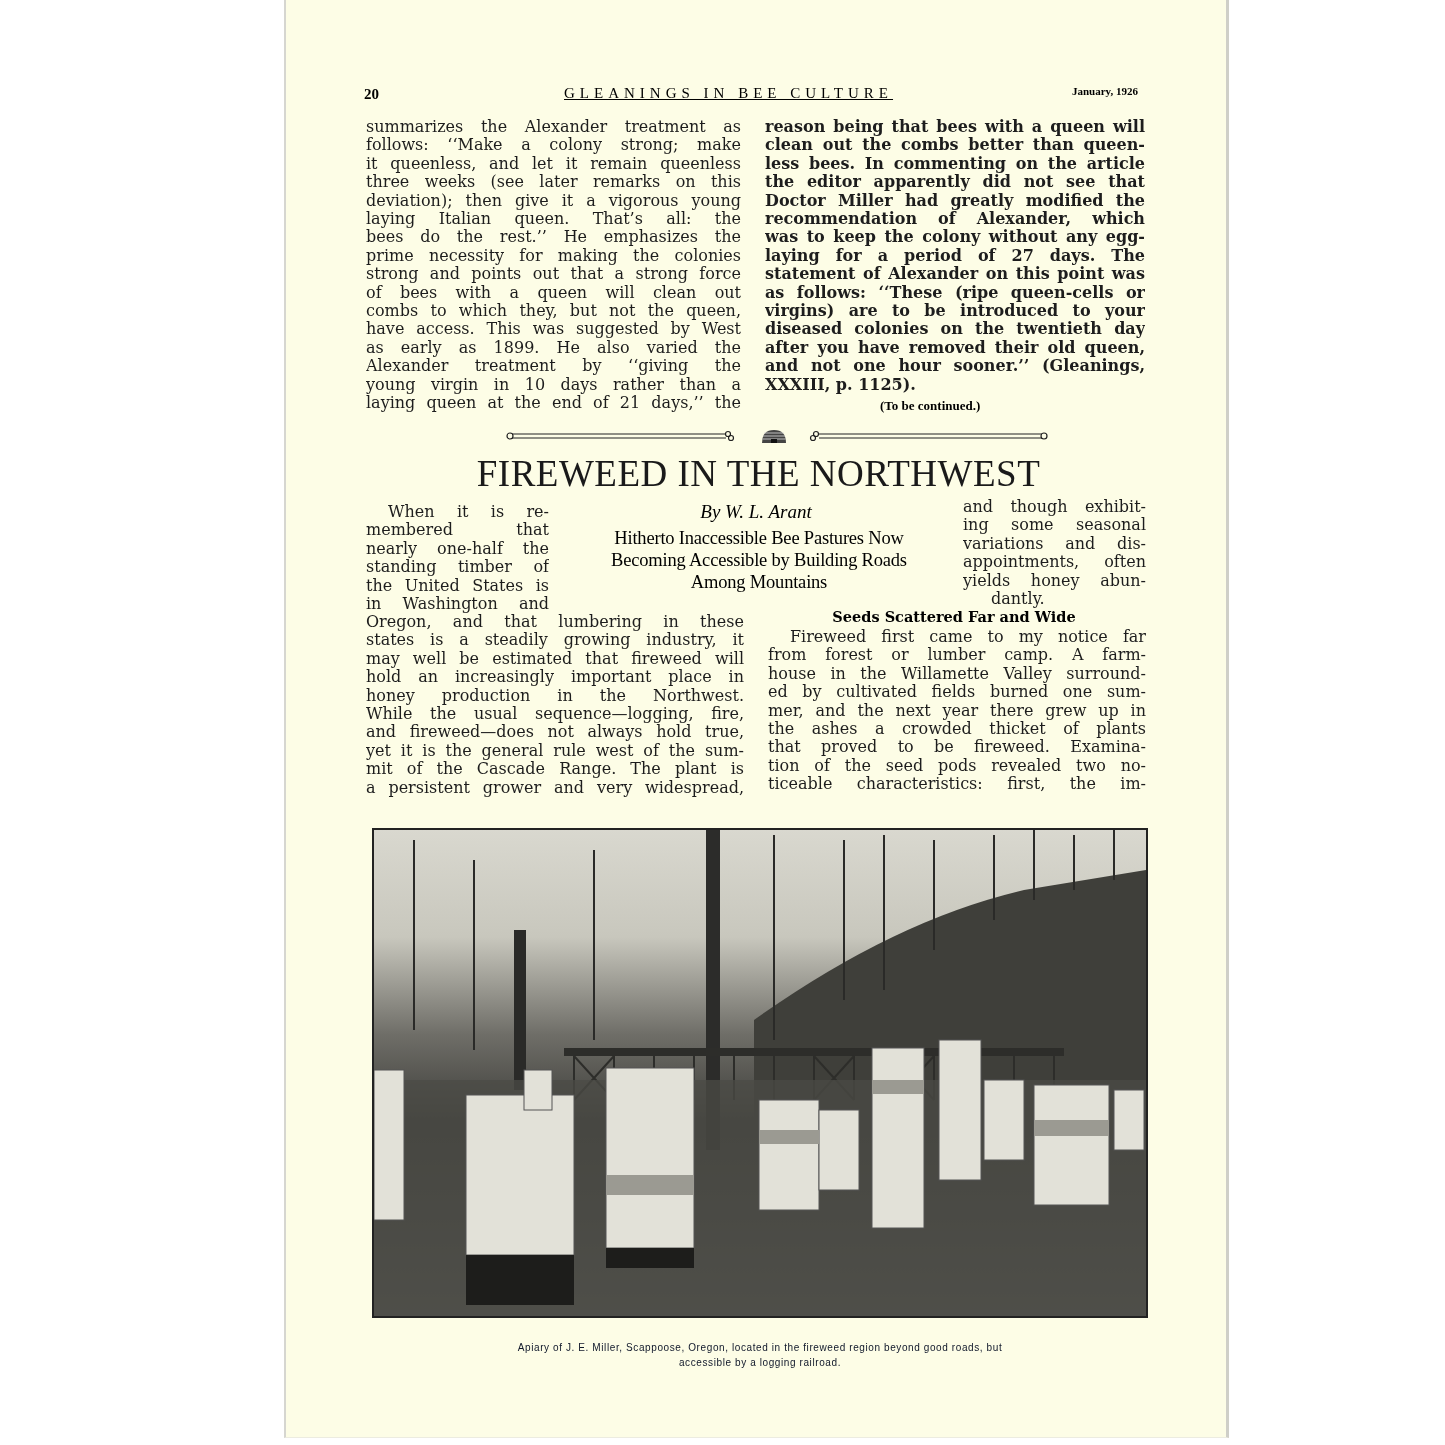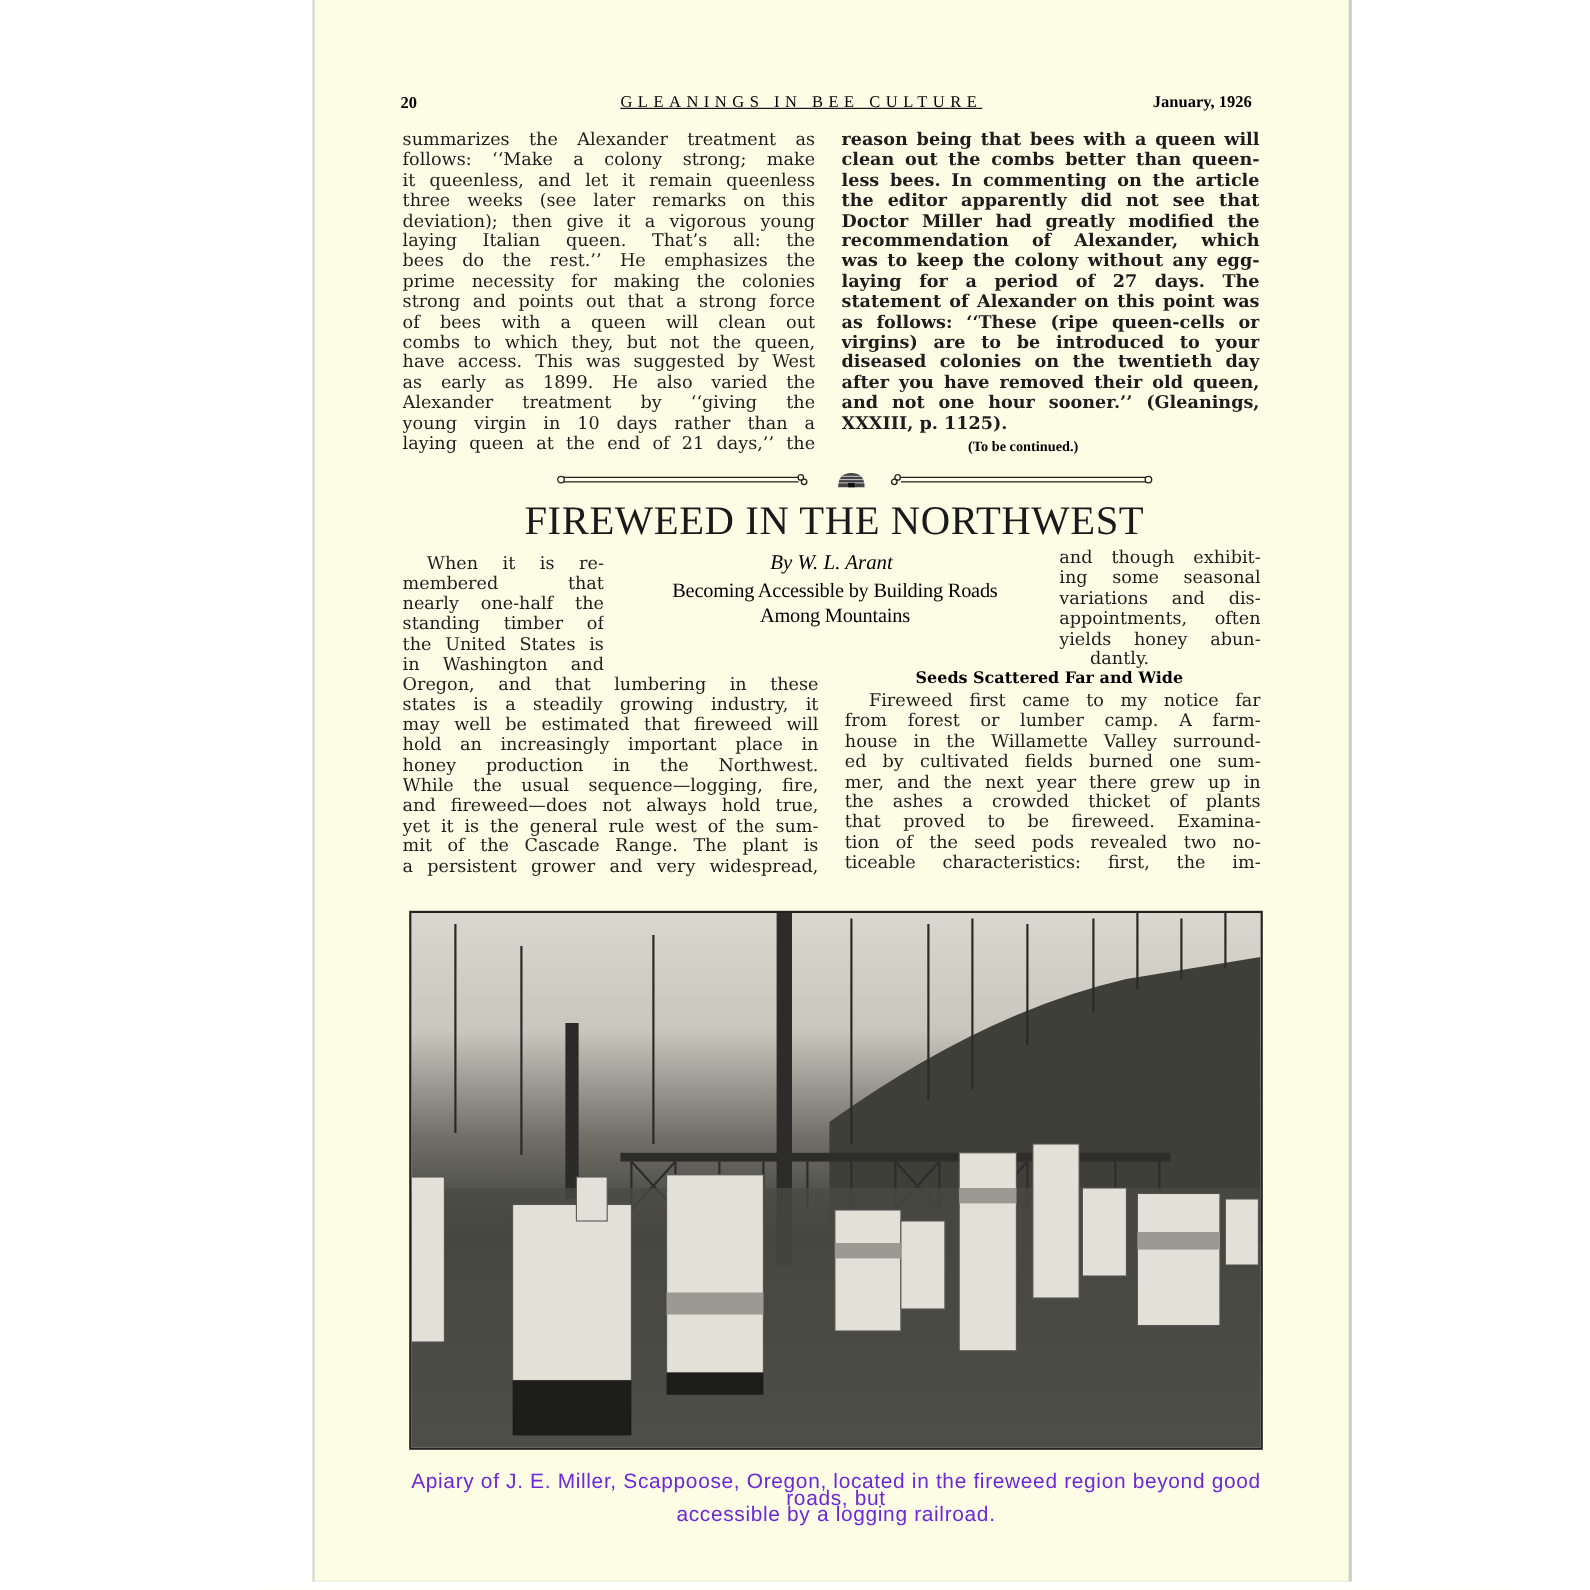--- a/index.html
+++ b/index.html
@@ -7,36 +7,36 @@
   .page {
     position:absolute; left:248px; top:0; width:945px; height:1438px;
     background:#fdfde6;
     border-left:2px solid #d6d6d0; border-right:3px solid #cfcfc8; border-bottom:1px solid #ecece0;
     box-sizing:border-box;
     margin-left:36px;
   }
   .header { position:absolute; top:86px; left:78px; right:88px; height:22px; }
   .header .pnum { position:absolute; left:0; top:0; font-family:"Liberation Serif",serif; font-weight:bold; font-size:15px; }
   .header .pub { position:absolute; left:200px; top:-1px; font-family:"Liberation Serif",serif; font-size:15px; letter-spacing:5px;text-decoration:underline; }
-  .header .date { position:absolute; right:0; top:-1px; font-family:"Liberation Serif",serif; font-weight:bold; font-size:15px; }
+  .header .date { position:absolute; right:0; top:-1px; font-family:"Liberation Serif",serif; font-weight:bold; font-size:11px; }
 
   .col { position:absolute; font-family:"DejaVu Serif",serif; font-size:16px; line-height:18.4px; color:#1d1d1d; text-align:justify; }
   .col .line { display:block; text-align:justify; text-align-last:justify; white-space:nowrap; overflow:hidden; }
   .col .line.last { text-align-last:left; }
   .contd { font-family:"Liberation Serif",serif; font-weight:bold; font-size:13px; position:absolute; left:594px; top:398px; }
 
   .divider { position:absolute; top:428px; left:218px; width:546px; height:16px; }
   .title { position:absolute; top:452px; left:0; width:945px; text-align:center; font-family:"Liberation Serif",serif; font-size:37px; letter-spacing:0.5px; color:#1a1a1a; }
   .byline { position:absolute; top:501px; left:260px; width:420px; text-align:center; font-family:Liberation Serif, serif; font-style:italic; font-size:19px; }
   .deck { position:absolute; top:527px; left:268px; width:410px; text-align:center; font-family:"Liberation Serif",serif; font-size:18.5px; line-height:22px; letter-spacing:-0.2px; }
   .subhead { position:absolute; top:608px; left:468px; width:400px; text-align:center; font-family:"DejaVu Serif",serif; font-weight:bold; font-size:14.5px; }
 
   .photo { position:absolute; left:86px; top:828px; width:776px; height:490px; border:2px solid #222; box-sizing:border-box; overflow:hidden;
     background:linear-gradient(180deg,#d9d8cf 0%,#c8c7bd 22%,#6f6e68 42%,#3d3d39 60%,#4a4a45 80%,#5a5a54 100%); }
-  .caption { position:absolute; top:1340px; left:86px; width:776px; font-family:"Liberation Sans",sans-serif; font-size:19px; line-height:15px; color:#6d28d9; text-align:center; letter-spacing:0.6px; }
+  .caption { position:absolute; top:1340px; left:86px; width:776px; font-family:"Liberation Sans",sans-serif; font-size:10px; line-height:15px; color:#0f172a; text-align:center; letter-spacing:0.6px; }
 </style>
 </head>
 <body>
 
 <div class="page">
 
   <div class="header">
     <span class="pnum">20</span>
     <span class="pub">GLEANINGS IN BEE CULTURE</span>
     <span class="date">January, 1926</span>
@@ -95,20 +95,21 @@
     <g>
       <path d="M258 15 Q258 2 270 2 Q282 2 282 15 Z" fill="#444"></path>
       <path d="M260 5 H280 M259 8 H281 M258.5 11 H281.5" stroke="#ddd" stroke-width="0.8"></path>
       <rect x="267" y="11" width="6" height="4" fill="#111"></rect>
     </g>
   </svg>
 
   <div class="title">FIREWEED IN THE NORTHWEST</div>
   <div class="byline">By W. L. Arant</div>
   <div class="deck">
+    <div>Hitherto Inaccessible Bee Pastures Now</div>
     <div>Becoming Accessible by Building Roads</div>
     <div>Among Mountains</div>
   </div>
 
   <div class="col" style="left:80px; top:503px; width:183px;">
     <span class="line" style="padding-left:22px;">When it is re-</span>
     <span class="line">membered that</span>
     <span class="line">nearly one-half the</span>
     <span class="line">standing timber of</span>
     <span class="line">the United States is</span>

